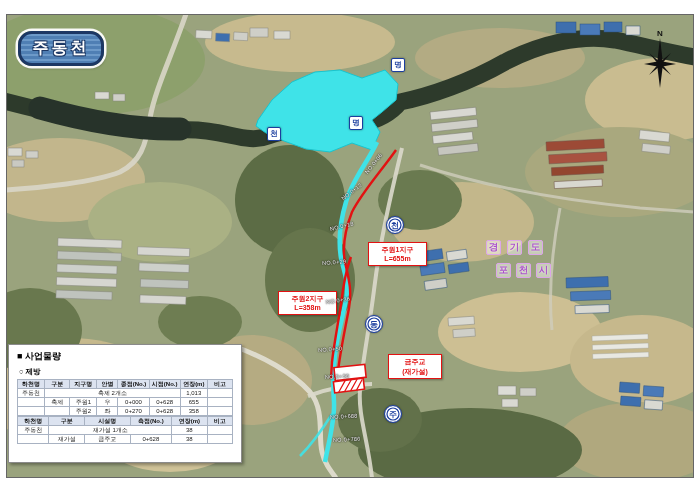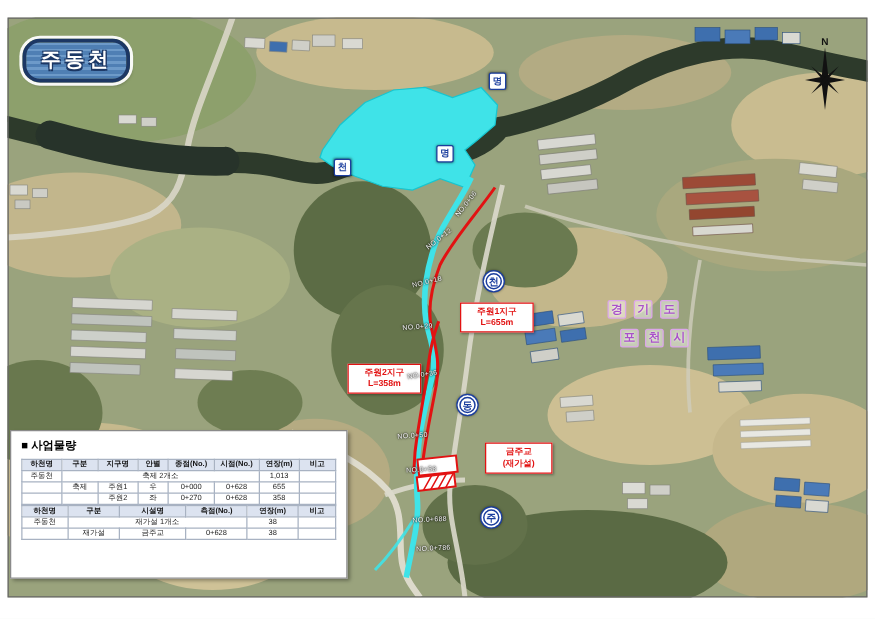--- a/index.html
+++ b/index.html
@@ -30,21 +30,21 @@
     box-shadow:inset 0 0 0 1.4px #fff,inset 0 0 0 2.6px #1b3e9e,0 0 2px rgba(0,0,0,.5);}
   .badge.square{width:12px;height:12px;border-radius:2px;border:1.3px solid #1b3e9e;font-size:7.5px;
     box-shadow:0 0 2px rgba(0,0,0,.5);}
 
   .regionchar{position:absolute;width:13px;height:13px;display:flex;align-items:center;justify-content:center;
     font-weight:bold;font-size:9.5px;color:#a950c9;background:rgba(255,255,255,.45);
     border:1px solid #dca6ea;border-radius:2px;text-shadow:0 0 2px #fff;}
 
   #compass{position:absolute;left:638px;top:26px;z-index:5;}
 
-  #panel{position:absolute;left:8px;top:344px;width:270px;height:119px;background:#fff;border:1px solid #8a8a8a;
+  #panel{position:absolute;left:8px;top:344px;width:234px;height:119px;background:#fff;border:1px solid #8a8a8a;
     box-shadow:2px 2px 3px rgba(0,0,0,.35);padding:5px 8px 0 8px;box-sizing:border-box;}
   #panel .ptitle{font-weight:bold;font-size:9px;color:#000;margin:0 0 4px 0;}
   #panel .section{font-weight:bold;font-size:7.5px;color:#000;margin:3px 0 2px 2px;}
   #panel table{width:100%;border-collapse:collapse;table-layout:fixed;}
   #panel th,#panel td{border:1px solid #a8b2c2;font-size:6px;text-align:center;padding:0;height:8px;
     line-height:8px;overflow:hidden;white-space:nowrap;font-family:"Liberation Sans",sans-serif;}
   #panel th{background:#dce3f0;font-weight:bold;color:#111;}
   #panel td{color:#222;background:#fff;}
 </style>
 </head>
@@ -213,20 +213,21 @@
       <span class="l">주원2지구</span>
       <span class="l">L=358m</span>
     </div>
     <div class="redbox" style="left:388px;top:354px;width:52px;height:23px;">
       <span class="l">금주교</span>
       <span class="l">(재가설)</span>
     </div>
 
     <div id="panel">
       <div class="ptitle">■ 사업물량</div>
+      <div class="section">○ 제방</div>
       <table id="table1">
           <thead>
             <tr>
               <th style="width: 26px;">하천명</th>
               <th style="width: 24px;">구분</th>
               <th style="width: 26px;">지구명</th>
               <th style="width: 20px;">안별</th>
               <th style="width: 30px;">종점(No.)</th>
               <th style="width: 30px;">시점(No.)</th>
               <th style="width: 26px;">연장(m)</th>

